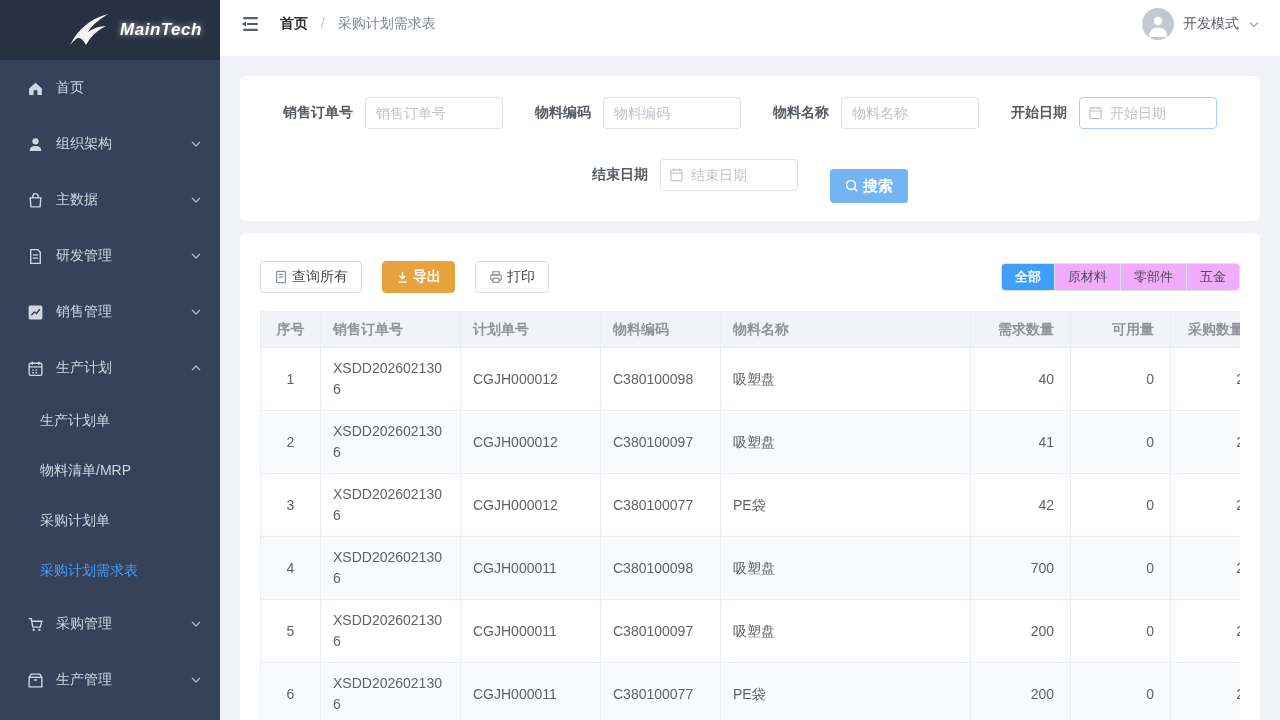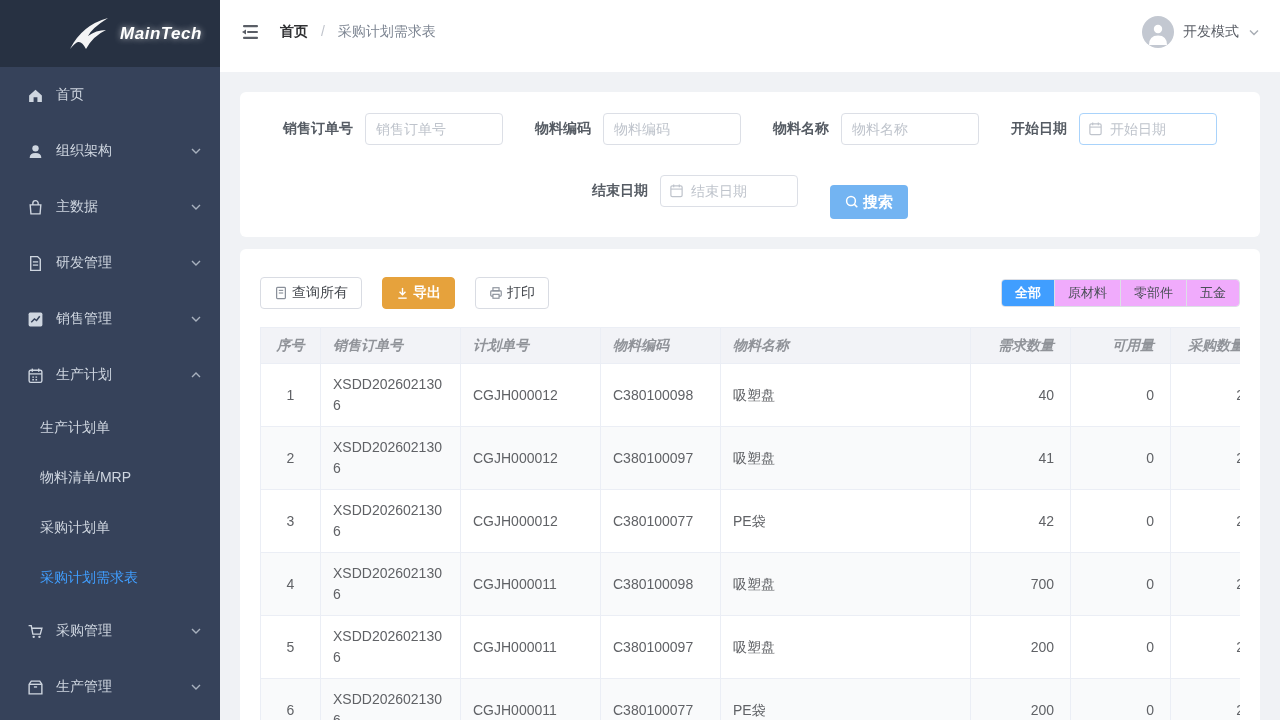--- a/index.html
+++ b/index.html
@@ -2,35 +2,35 @@
 <html><head>
 <meta charset="utf-8">
 <style>
   * { margin:0; padding:0; box-sizing:border-box; }
   html,body { width:1280px; height:720px; overflow:hidden;
     font-family:"Liberation Sans","DejaVu Sans",sans-serif; font-size:14px; color:#303133; }
   .app { display:flex; width:1280px; height:720px; background:#f0f2f5; }
 
   
   .sidebar { width:220px; height:720px; background:#36425a; flex:none; overflow:hidden; }
-  .logo { height:67px; background:#273142; display:flex; align-items:center; justify-content:center; gap:8px;padding-left:48px; }
+  .logo { height:60px; background:#273142; display:flex; align-items:center; justify-content:center; gap:8px;padding-left:48px; }
   .logo-text { color:#fff; font-style:italic; font-weight:bold; font-size:17px;
     text-shadow:0 0 6px rgba(255,255,255,.65); letter-spacing:.5px; }
   .nav-item { height:56px; display:flex; align-items:center; padding:0 18px 0 27px;
     color:#cfd6e0; cursor:pointer; }
   .nav-item .nav-label { margin-left:12px; flex:1; }
   .nav-icon { width:17px; height:17px; display:flex; align-items:center; }
   .chev { width:12px; height:12px; opacity:.75; }
   .submenu-item { height:50px; display:flex; align-items:center; padding-left:40px;
     color:#cfd6e0; cursor:pointer; }
   .submenu-item.active { color:#409eff; }
 
   
   .main { flex:1; display:flex; flex-direction:column; min-width:0; }
-  .topbar { height:72px; background:#fff; display:flex; align-items:center; padding:0 20px 8px 20px; flex:none;justify-content:flex-end; }
+  .topbar { height:56px; background:#fff; display:flex; align-items:center; padding:0 20px 8px 20px; flex:none;justify-content:flex-end; }
   .fold-btn { width:22px; height:22px; margin-right:18px; cursor:pointer; display:flex; align-items:center; }
   .crumb-home { font-weight:700; color:#303133; }
   .crumb-sep { color:#c0c4cc; margin:0 9px; }
   .crumb-cur { color:#7d8592; }
   .topbar-right { margin-left:auto; display:flex; align-items:center; gap:9px; cursor:pointer; }
   .avatar { width:32px; height:32px; border-radius:50%; background:#c3c8d1; position:relative; overflow:hidden; }
   .avatar svg { position:absolute; left:6px; top:5px; }
   .user-label { color:#5a5e66; }
 
   .content { padding:20px; flex:1; overflow:hidden; }
@@ -62,21 +62,21 @@
   .seg-group { margin-left:auto; display:flex; border:1px solid #dcdfe6; border-radius:4px; overflow:hidden; }
   .seg { height:26px; line-height:26px; padding:0 13px; font-size:13px; color:#4a4f57;
     background:#f0abfc; cursor:pointer; border-left:1px solid #dcdfe6; white-space:nowrap; }
   .seg:first-child { border-left:none; }
   .seg.active { background:#409eff; color:#fff; font-weight:700; }
 
   .table-clip { margin-top:18px; width:980px; overflow:hidden; }
   table { border-collapse:collapse; table-layout:fixed; width:1000px; }
   th, td { border:1px solid #ebeef5; font-weight:normal; }
   thead th { background:#f2f3f7; color:#909399; font-weight:700; height:36px;
-    padding:0 12px; text-align:left; font-size:14px;font-style:italic; }
+    padding:0 12px; text-align:left; font-size:14px; }
   tbody td { height:63px; padding:10px 12px; color:#606266; vertical-align:middle;
     word-break:break-all; line-height:21px; background:#fff; }
   tbody tr:nth-child(even) td { background:#f9fafb; }
   th.num, td.num { text-align:right; padding-right:16px; }
   th.ctr, td.ctr { text-align:center; }
 </style>
 </head>
 <body>
 
 <div class="app">

